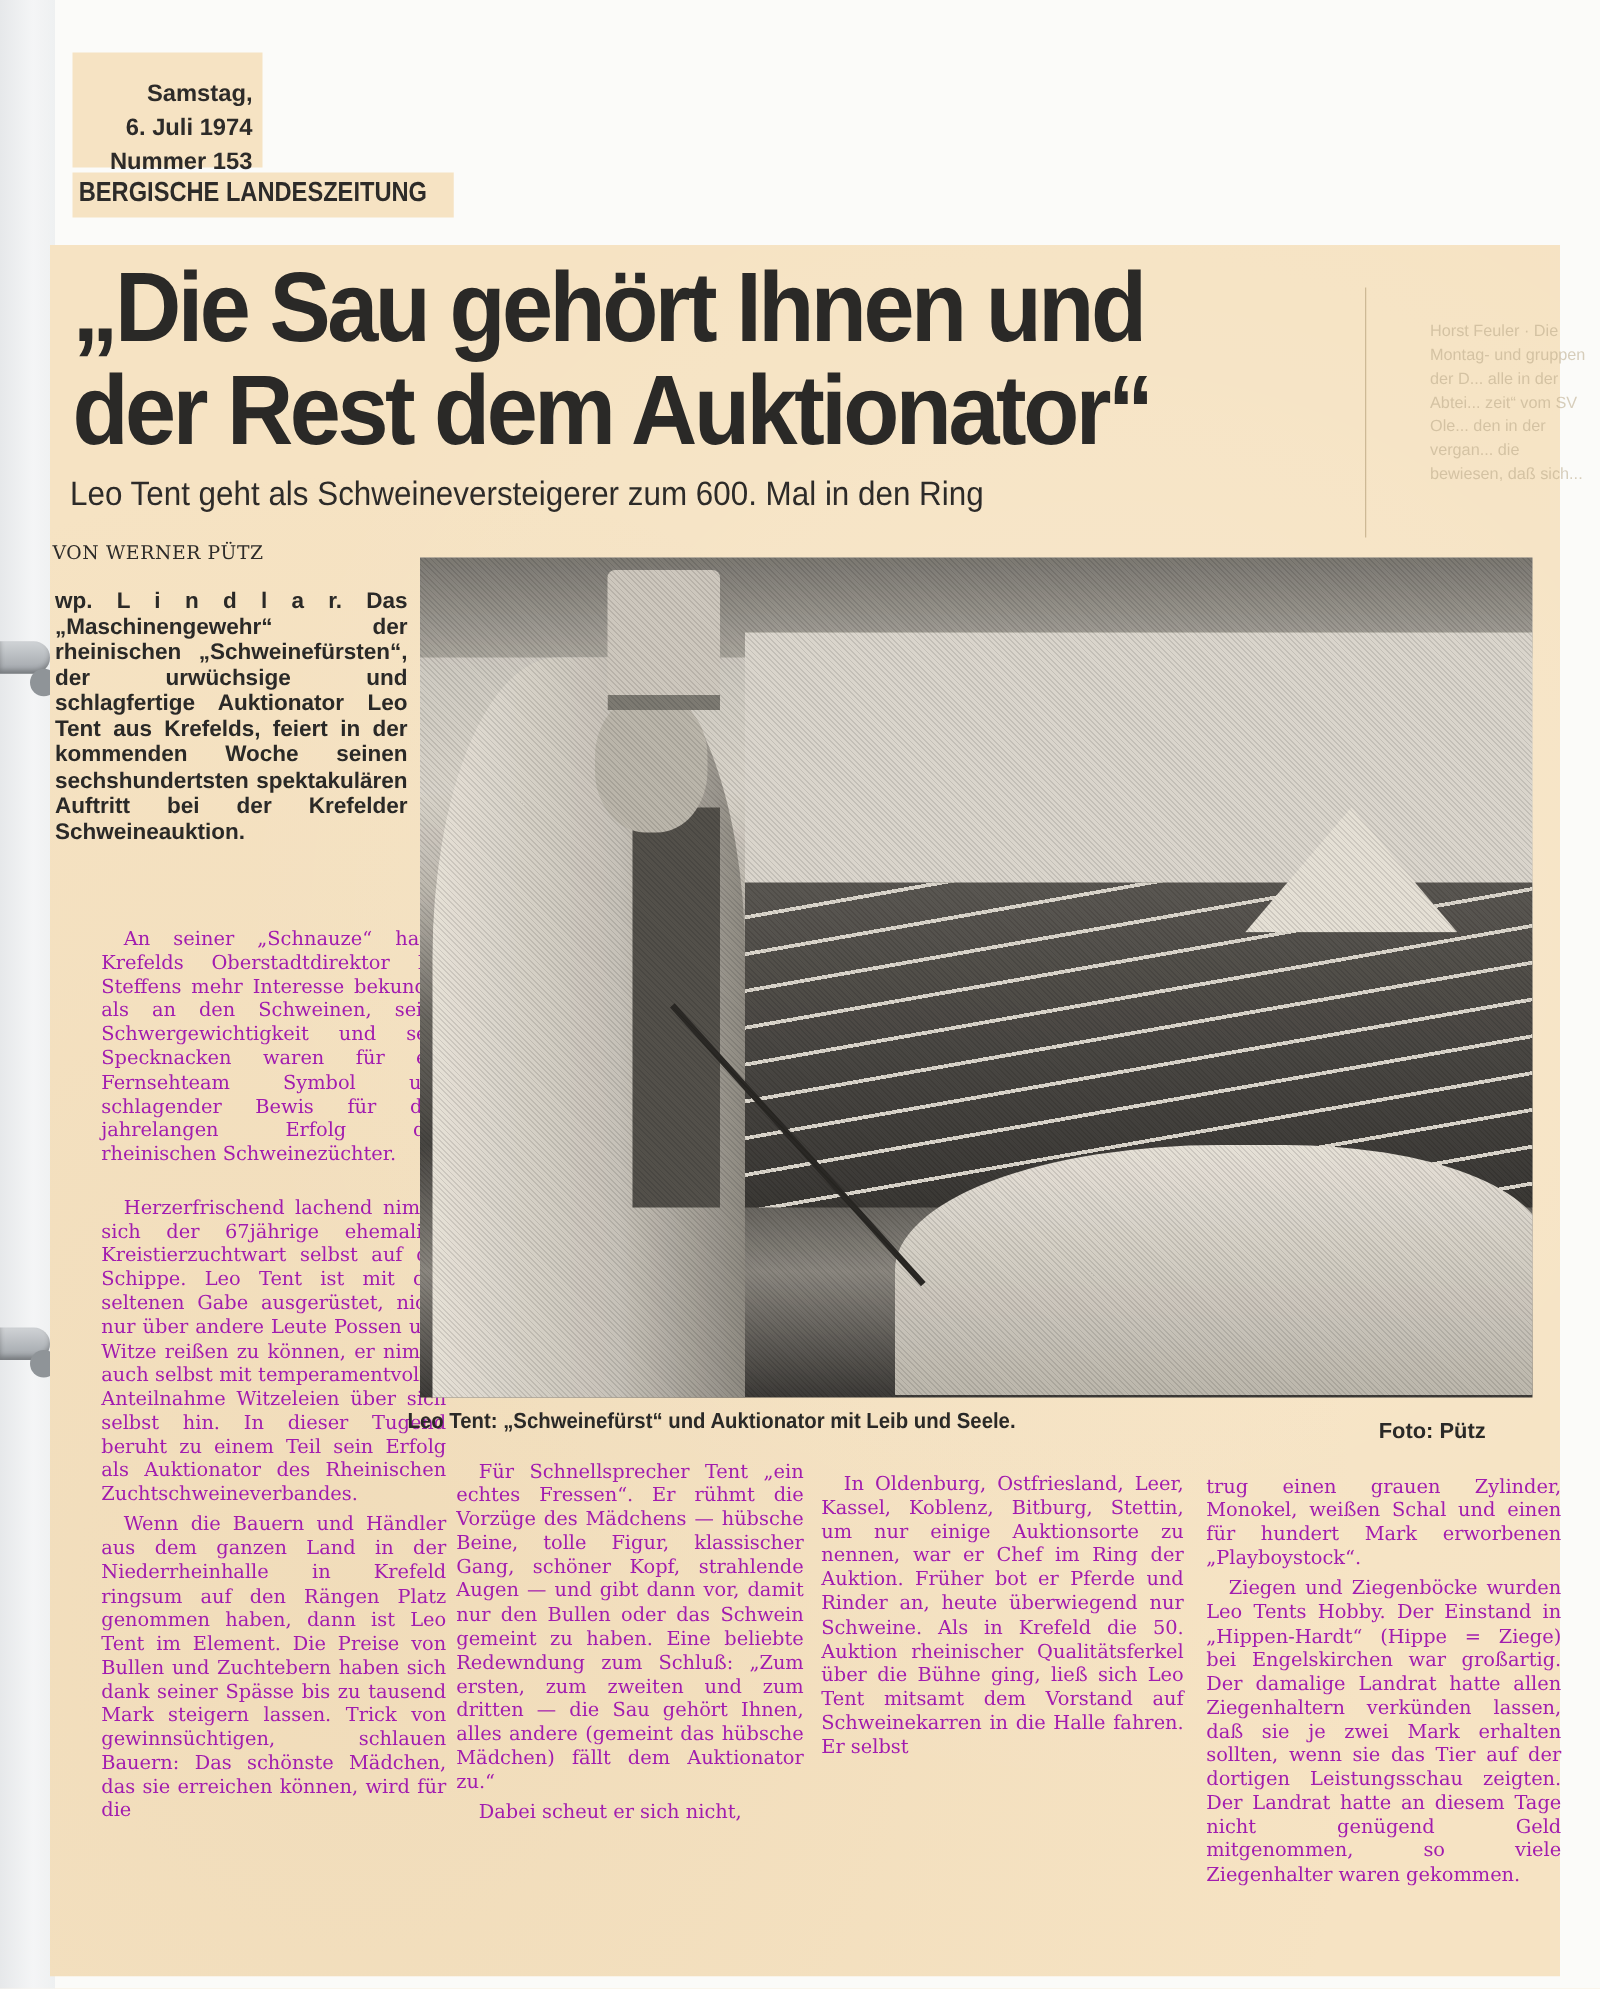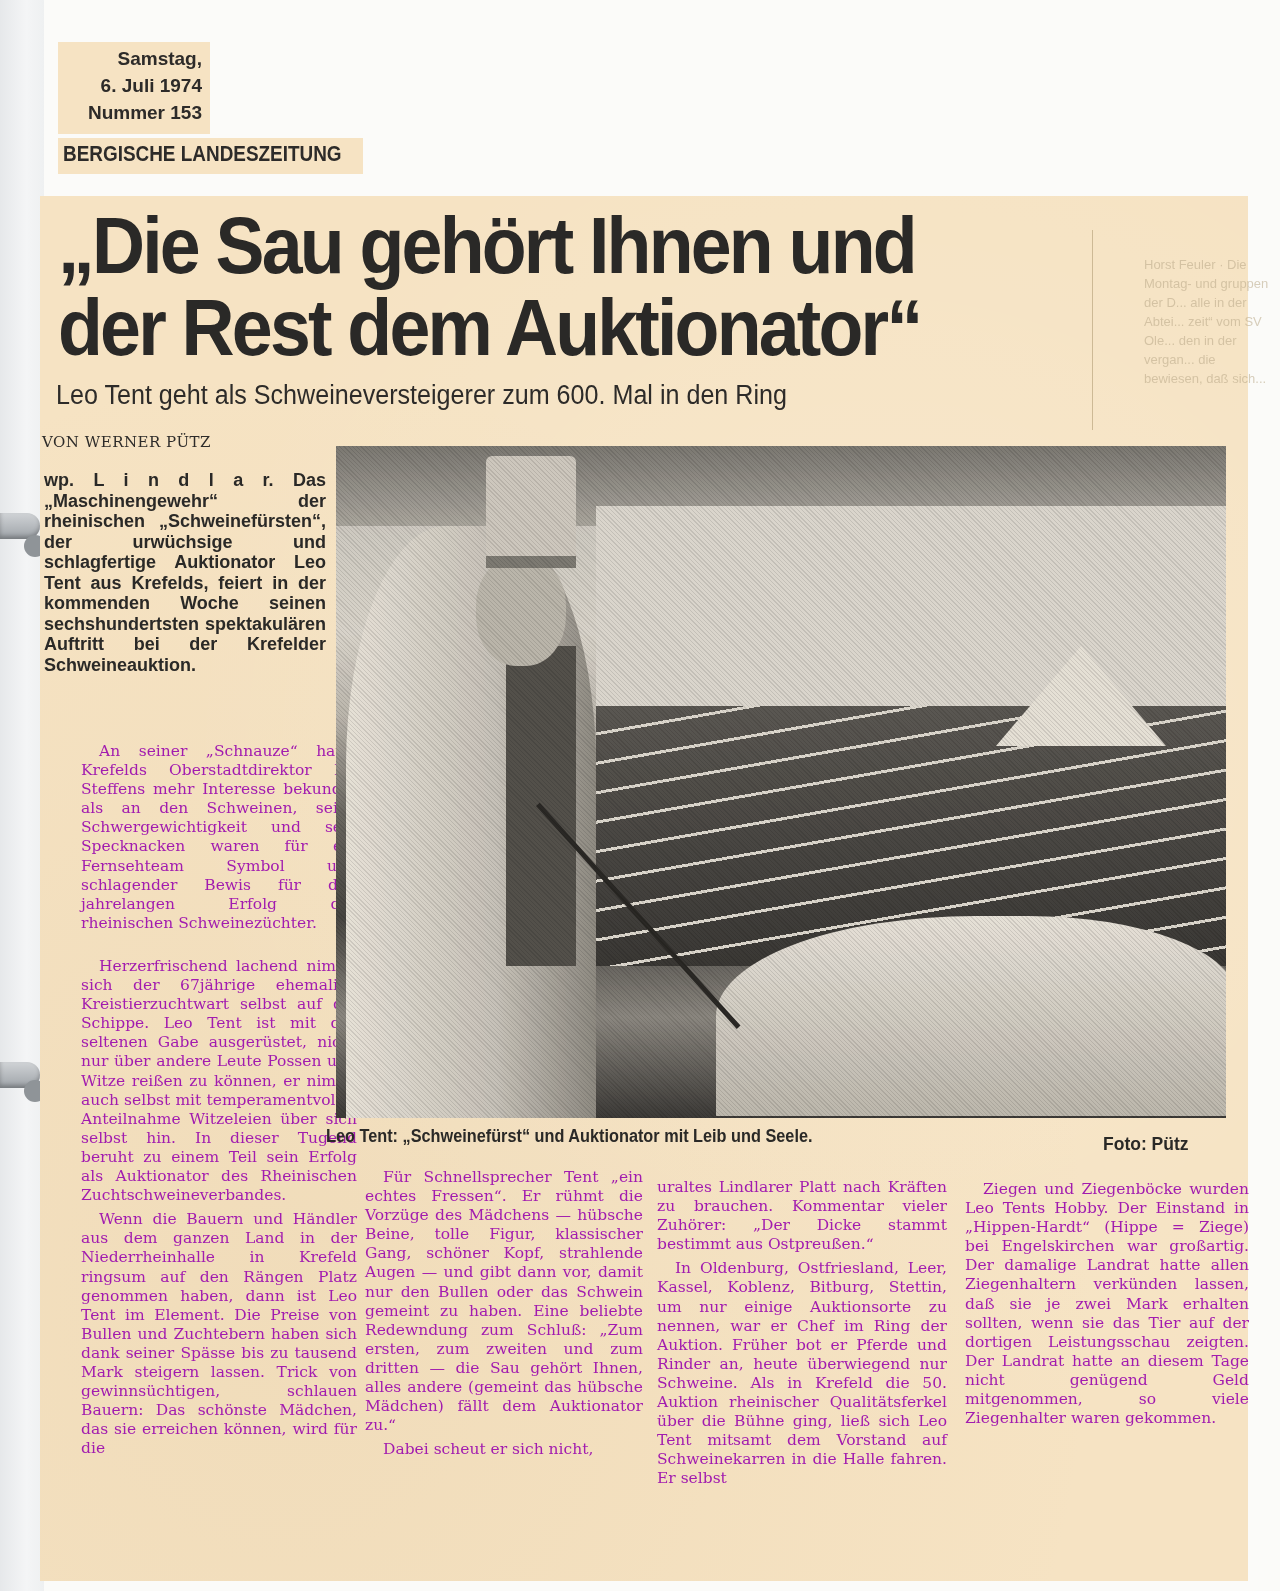--- a/index.html
+++ b/index.html
@@ -24,21 +24,21 @@
   .clip-date { left:58px; top:42px; width:152px; height:92px; }
   .clip-paper { left:58px; top:138px; width:305px; height:36px; }
   .clip-main { left:40px; top:196px; width:1208px; height:1385px; }
   .clip-main::before {
     content:""; position:absolute; inset:0;
     background:
       radial-gradient(ellipse at 70% 40%, rgba(255,255,255,.15), transparent 60%),
       radial-gradient(ellipse at 20% 80%, rgba(200,170,120,.12), transparent 60%);
   }
 
-  .date-block { position:absolute; left:62px; top:45px; width:140px; text-align:right;
+  .date-block { position:absolute; left:62px; top:62px; width:140px; text-align:right;
     font-family:"Liberation Sans", sans-serif; font-weight:bold; font-size:19px; line-height:27px; color:#2d2b29; }
   .paper-name { position:absolute; left:63px; top:141px;
     font-family:"Liberation Sans", sans-serif; font-weight:bold; font-size:22px; letter-spacing:0px;
     transform:scaleX(0.86); transform-origin:left center; color:#2d2b29; }
 
   .headline { position:absolute; left:58px; top:205px; width:1040px;
     font-family:"Liberation Sans", sans-serif; font-weight:bold; font-size:79px; line-height:82px;
     letter-spacing:-3px; color:#2a2927; transform:scaleX(0.93); transform-origin:left top; margin:0; }
   .subhead { position:absolute; left:56px; top:380px; white-space:nowrap;
     font-family:"Liberation Sans", sans-serif; font-size:27px; color:#2d2b29;
@@ -138,24 +138,24 @@
 </div>
 <div class="col col-1b">
   <p>Herzerfrischend lachend nimmt sich der 67jährige ehemalige Kreistierzuchtwart selbst auf die Schippe. Leo Tent ist mit der seltenen Gabe ausgerüstet, nicht nur über andere Leute Possen und Witze reißen zu können, er nimmt auch selbst mit temperamentvoller Anteilnahme Witzeleien über sich selbst hin. In dieser Tugend beruht zu einem Teil sein Erfolg als Auktionator des Rheinischen Zuchtschweineverbandes.</p>
   <p>Wenn die Bauern und Händler aus dem ganzen Land in der Niederrheinhalle in Krefeld ringsum auf den Rängen Platz genommen haben, dann ist Leo Tent im Element. Die Preise von Bullen und Zuchtebern haben sich dank seiner Spässe bis zu tausend Mark steigern lassen. Trick von gewinnsüchtigen, schlauen Bauern: Das schönste Mädchen, das sie erreichen können, wird für die</p>
 </div>
 <div class="col col-2">
   <p>Für Schnellsprecher Tent „ein echtes Fressen“. Er rühmt die Vorzüge des Mädchens — hübsche Beine, tolle Figur, klassischer Gang, schöner Kopf, strahlende Augen — und gibt dann vor, damit nur den Bullen oder das Schwein gemeint zu haben. Eine beliebte Redewndung zum Schluß: „Zum ersten, zum zweiten und zum dritten — die Sau gehört Ihnen, alles andere (gemeint das hübsche Mädchen) fällt dem Auktionator zu.“</p>
   <p>Dabei scheut er sich nicht,</p>
 </div>
 <div class="col col-3">
-  <p class="cont">uraltes Lindlarer Platt nach Kräften zu brauchen. Kommentar vieler Zuhörer: „Der Dicke stammt bestimmt aus Ostpreußen.“</p>
   <p>In Oldenburg, Ostfriesland, Leer, Kassel, Koblenz, Bitburg, Stettin, um nur einige Auktionsorte zu nennen, war er Chef im Ring der Auktion. Früher bot er Pferde und Rinder an, heute überwiegend nur Schweine. Als in Krefeld die 50. Auktion rheinischer Qualitätsferkel über die Bühne ging, ließ sich Leo Tent mitsamt dem Vorstand auf Schweinekarren in die Halle fahren. Er selbst</p>
 </div>
 <div class="col col-4">
+  <p class="cont">trug einen grauen Zylinder, Monokel, weißen Schal und einen für hundert Mark erworbenen „Playboystock“.</p>
   <p>Ziegen und Ziegenböcke wurden Leo Tents Hobby. Der Einstand in „Hippen-Hardt“ (Hippe = Ziege) bei Engelskirchen war großartig. Der damalige Landrat hatte allen Ziegenhaltern verkünden lassen, daß sie je zwei Mark erhalten sollten, wenn sie das Tier auf der dortigen Leistungsschau zeigten. Der Landrat hatte an diesem Tage nicht genügend Geld mitgenommen, so viele Ziegenhalter waren gekommen.</p>
 </div>
 
 <div class="photo">
   <div class="ph-ceiling"></div>
   <div class="ph-wall"></div>
   <div class="ph-pens"></div>
   <div class="ph-lamp"></div>
   <div class="ph-man"></div>
   <div class="ph-vest"></div>

